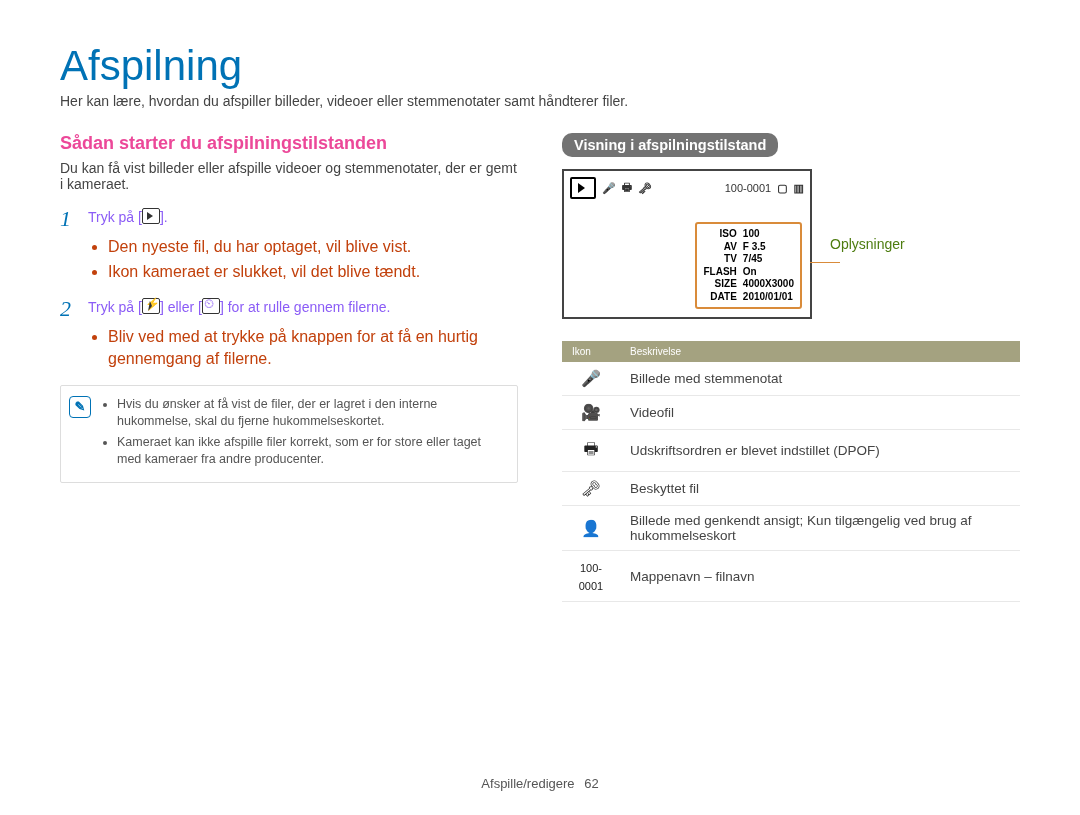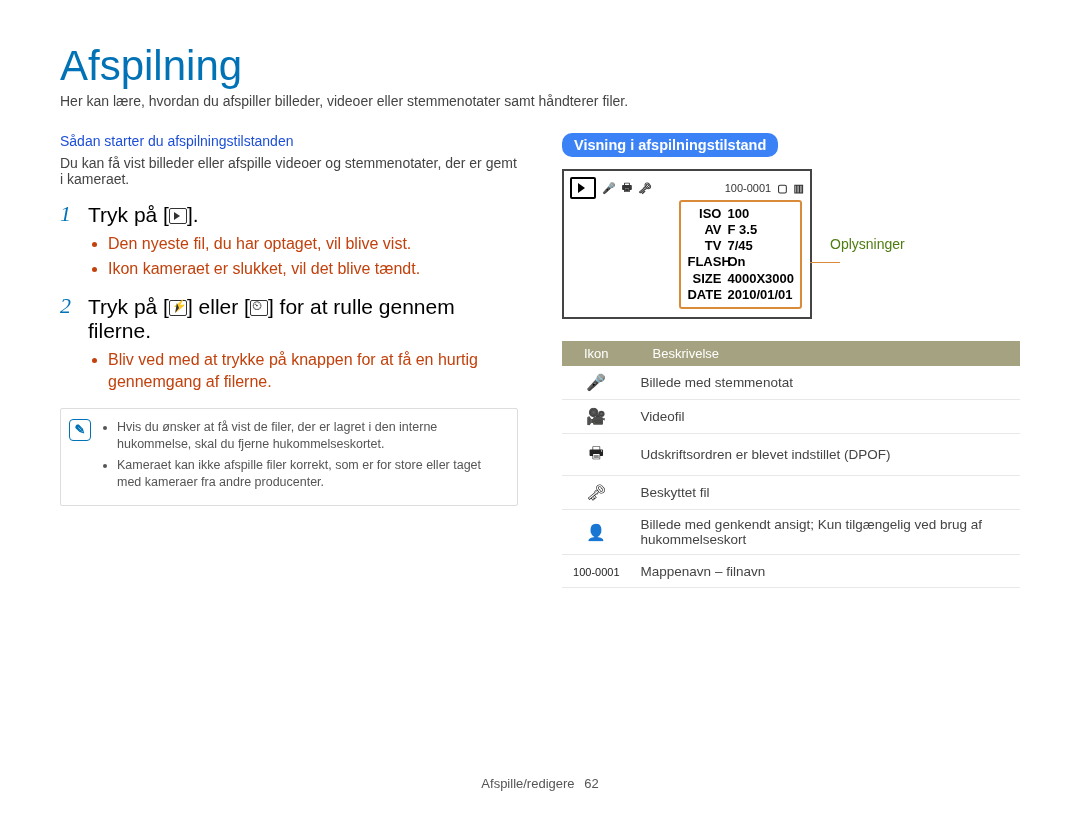--- a/index.html
+++ b/index.html
@@ -27,23 +27,23 @@
   }
   .columns {
     display: flex;
     gap: 44px;
   }
   .col {
     flex: 1 1 0;
     min-width: 0;
   }
   .subhead {
-    color: #1d4ed8;
-    font-size: 14px;
-    font-weight: normal;
+    color: #ec4899;
+    font-size: 18px;
+    font-weight: bold;
     margin: 0 0 6px 0;
   }
   .lead {
     font-size: 14px;
     color: #444;
     margin-bottom: 16px;
   }
   .step {
     display: flex;
     align-items: flex-start;
@@ -53,22 +53,22 @@
   .step-num {
     font-style: italic;
     font-family: Georgia, 'Times New Roman', serif;
     color: #0072B5;
     font-size: 22px;
     line-height: 1;
     width: 18px;
     flex-shrink: 0;
   }
   .step-text {
-    font-size: 21px;
-    color: #000000;
+    font-size: 14px;
+    color: #8b5cf6;
   }
   .inline-icon {
     display: inline-block;
     width: 16px;
     height: 14px;
     border: 1.5px solid #333;
     border-radius: 2px;
     vertical-align: -2px;
     position: relative;
   }
@@ -129,21 +129,21 @@
     text-align:center;
     line-height:20px;
     font-size:13px;
     font-weight:bold;
   }
   .notebox ul { margin:0; padding-left: 16px; }
   .notebox li { margin-bottom:4px; line-height:1.35; }
 
   .badge {
     display:inline-block;
-    background:#3b82f6;
+    background:#737373;
     color:#fff;
     font-size:14.5px;
     font-weight:bold;
     padding:4px 12px;
     border-radius:10px;
     margin-bottom:12px;
   }
 
   .screen-wrap {
     display:flex;
@@ -183,21 +183,21 @@
   }
   .tb-glyph { font-size:11px; }
   .tb-fill { flex:1; }
   .info-table {
     position:absolute;
     right:8px;
     bottom:8px;
     border:2px solid #d98b3a;
     border-radius:3px;
     padding:4px 6px;
-    font-size:13px;
+    font-size:10px;
     line-height:1.25;
     font-weight:bold;
     color:#000;
   }
   .info-table .row { display:flex; gap:6px; }
   .info-table .row span:first-child { width:34px; text-align:right; }
   .info-leader {
     position:absolute;
     right:-30px;
     top:62%;
@@ -208,22 +208,22 @@
 
   .icon-table {
     width:100%;
     border-collapse:collapse;
     font-size:13.5px;
     color:#444;
   }
   .icon-table thead td {
     background:#a4a280;
     color:#fff;
-    padding:5px 22px;
-    font-size:13px;
+    padding:5px 10px;
+    font-size:10px;
   }
   .icon-table tbody td {
     padding:7px 10px;
     border-bottom:1px solid #e8e8e8;
     vertical-align:middle;
   }
   .icon-table tbody td:first-child{
     width:38px;
     text-align:center;
     font-size:16px;

